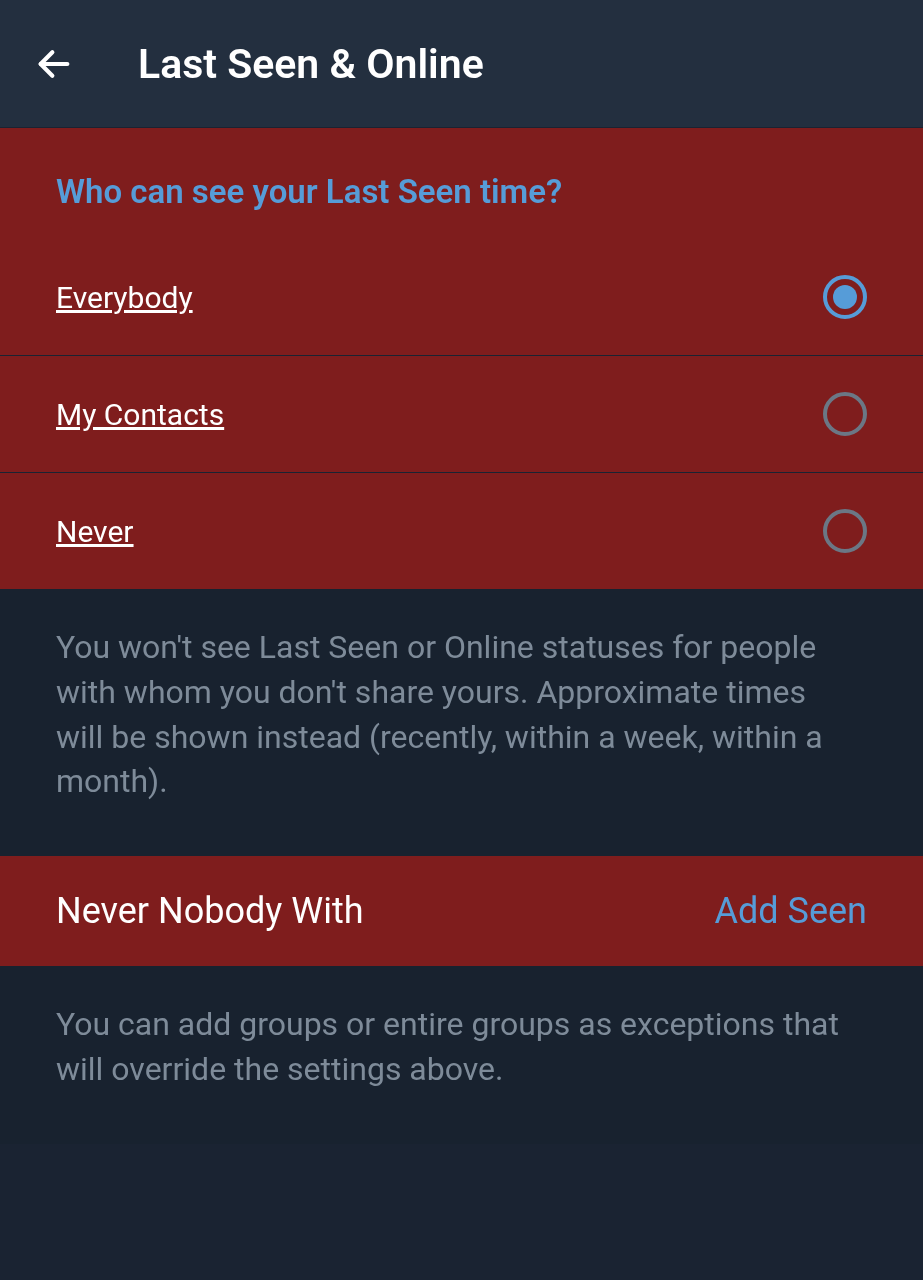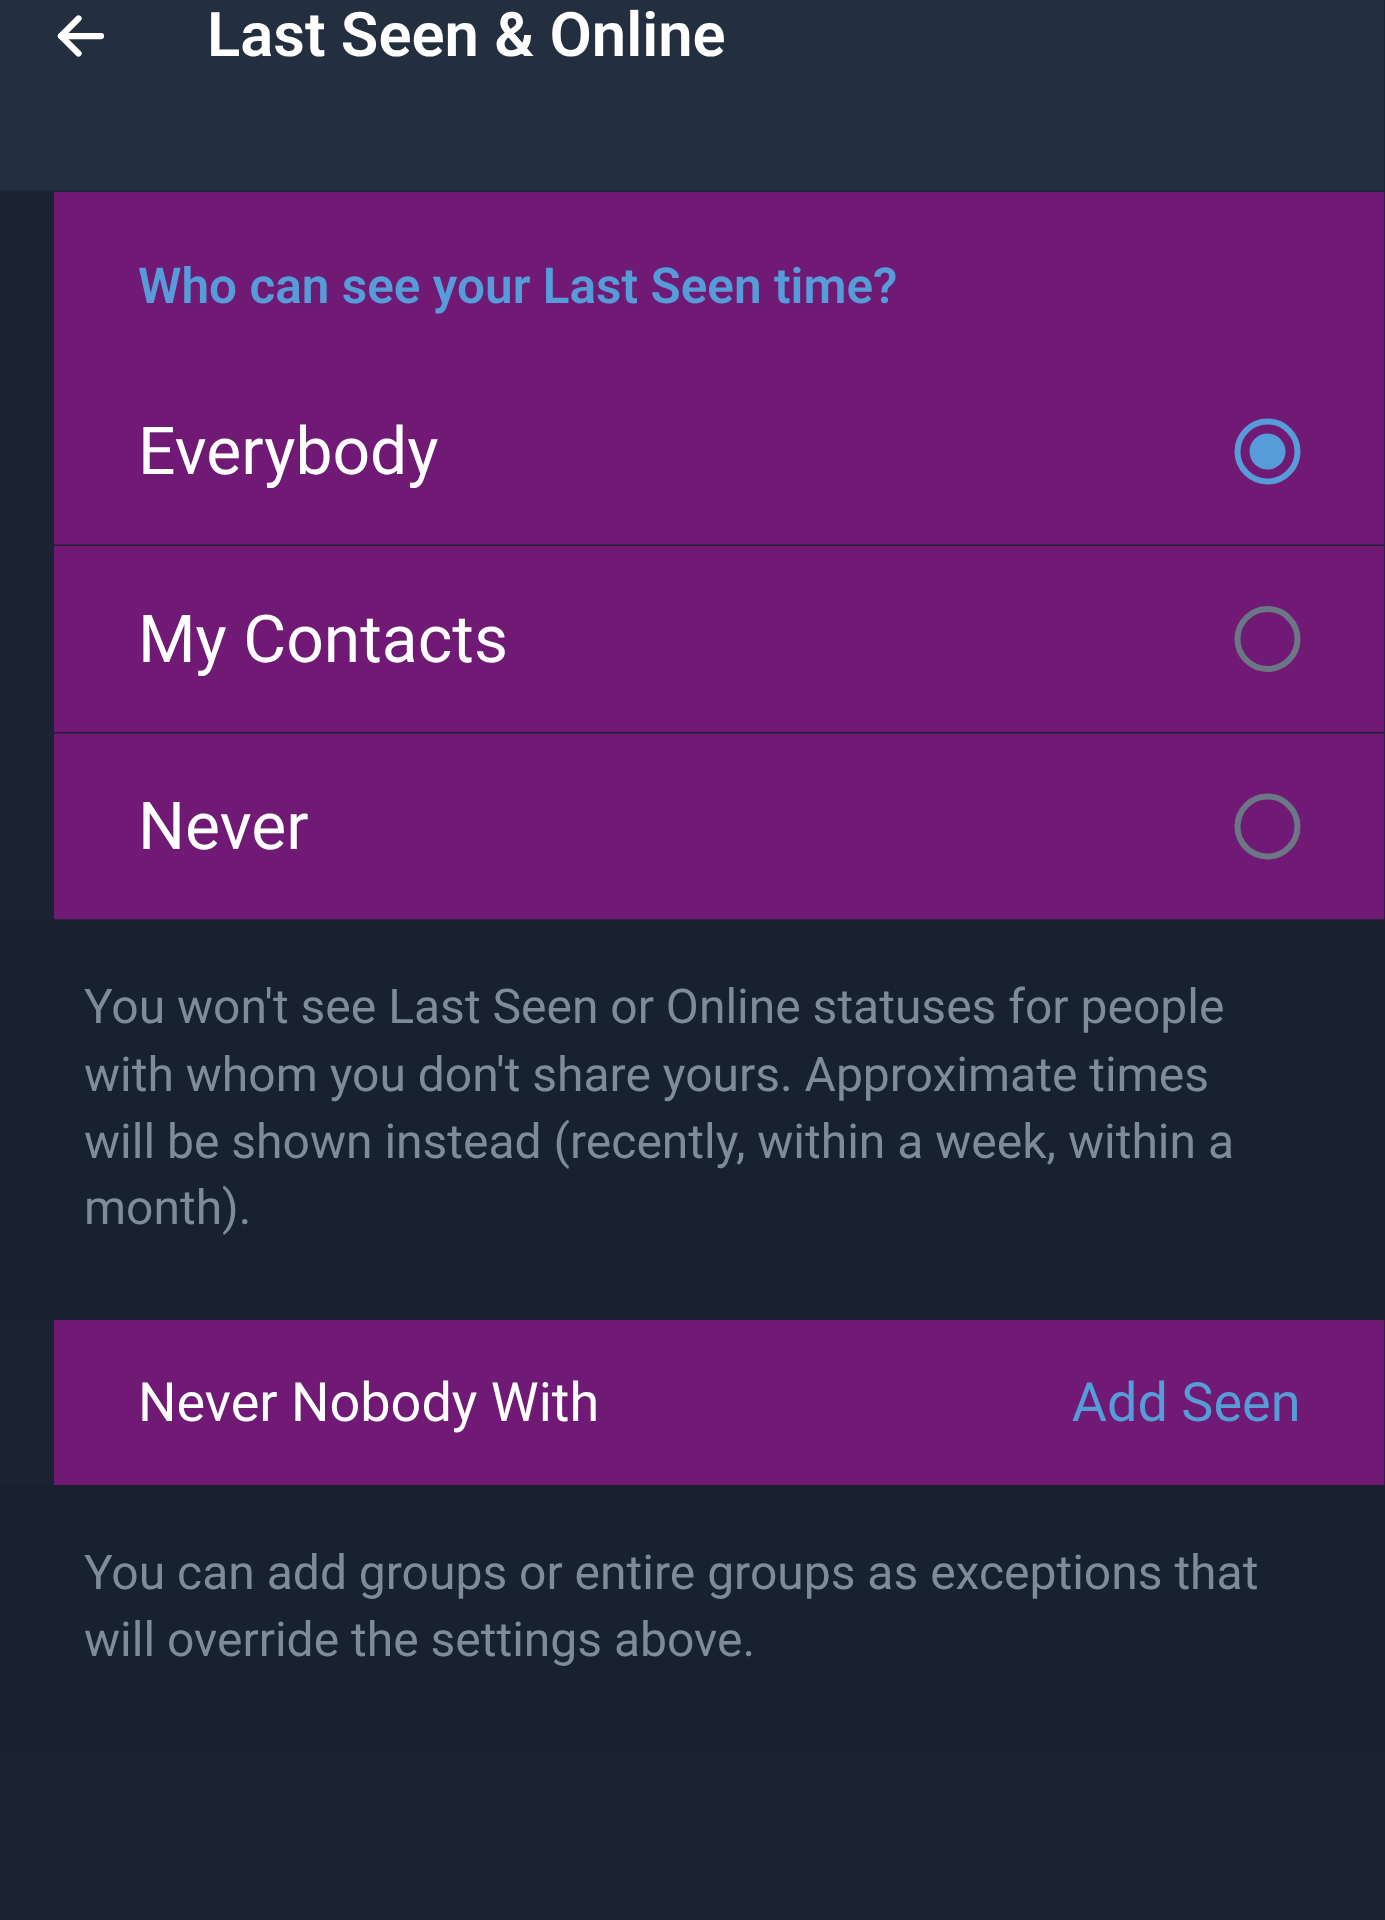--- a/index.html
+++ b/index.html
@@ -10,63 +10,64 @@
   body {
     width: 923px;
     height: 1280px;
     background: #1a2332;
     font-family: -apple-system, BlinkMacSystemFont, "Segoe UI", Roboto, Helvetica, Arial, sans-serif;
     color: #ffffff;
     overflow: hidden;
   }
   .header {
     display: flex;
+    align-items: center;
     height: 128px;
     padding: 0 30px;
     background: #232f3f;
     border-bottom: 1px solid #1a2332;
   }
   .back-icon {
     width: 48px;
     height: 48px;
     display: flex;
     align-items: center;
     justify-content: center;
     cursor: pointer;
   }
   .header-title {
     font-size: 41px;
     font-weight: 600;
     margin-left: 60px;
   }
   .section {
-    background: #701a75;
-    margin-left: 36px;
+    background: #7f1d1d;
   }
   .section-header {
     color: #569cd8;
     font-size: 33px;
     font-weight: 600;
     padding: 44px 56px 28px 56px;
   }
   .radio-row {
     display: flex;
     align-items: center;
     justify-content: space-between;
     padding: 36px 56px;
     cursor: pointer;
     border-bottom: 1px solid #1a2332;
   }
   .radio-row:last-of-type {
     border-bottom: none;
   }
   .radio-label {
-    font-size: 44px;
+    font-size: 30px;
     font-weight: 400;
     color: #ffffff;
+    text-decoration: underline;
   }
   .radio-circle {
     width: 44px;
     height: 44px;
     border-radius: 50%;
     border: 4px solid #6b7785;
     flex-shrink: 0;
     display: flex;
     align-items: center;
     justify-content: center;

